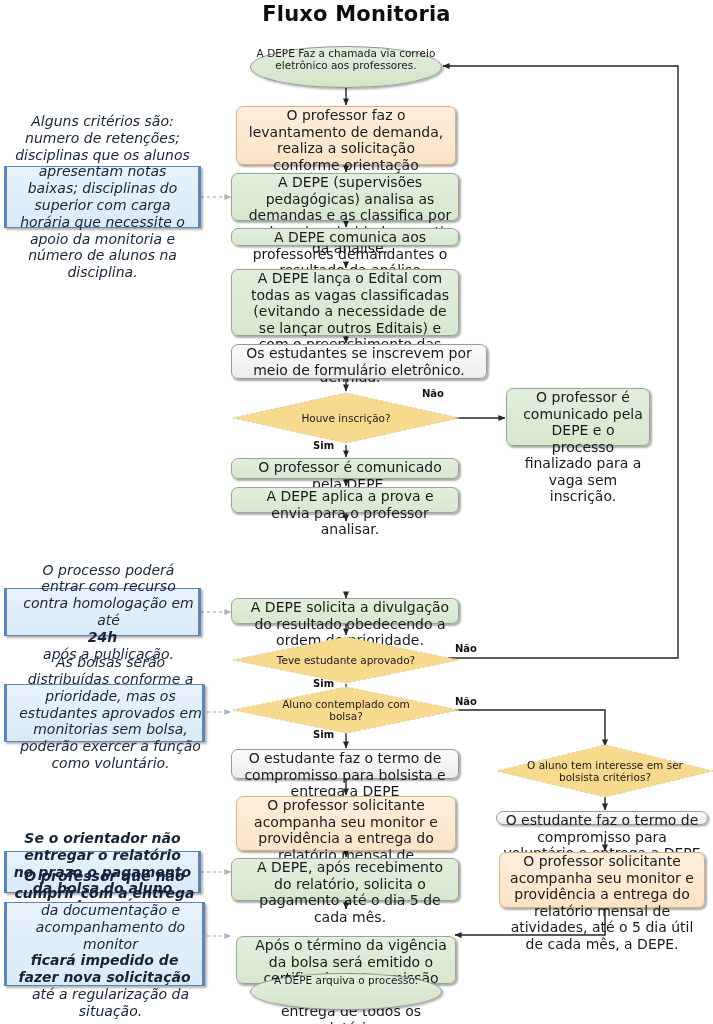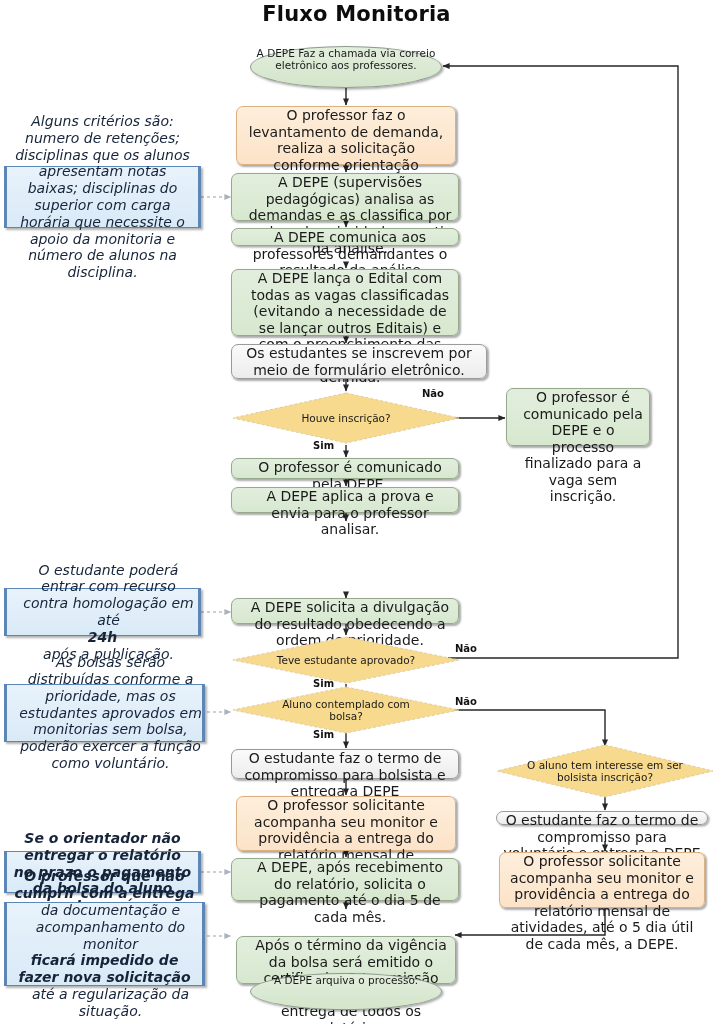--- a/index.html
+++ b/index.html
@@ -279,38 +279,38 @@
 
   <div class="node terminal" style="left:250px; top:973px; width:192px; height:37px;">
     <span>A DEPE arquiva o processo.</span>
   </div>
 
   <div class="decision-wrap" style="left:496px; top:744px; width:218px; height:54px;">
     <svg width="218" height="54" viewBox="0 0 218 54">
       <polygon points="109,1 217,27 109,53 1,27" fill="#f8da8f" stroke="#e0cda0" stroke-width="1" stroke-dasharray="3,2"></polygon>
     </svg>
     <div class="dlabel">
-        <span>O aluno tem interesse em ser bolsista inscrição?</span>
+        <span>O aluno tem interesse em ser bolsista critérios?</span>
       </div>
   </div>
 
   <div class="node proc white" style="left:496px; top:811px; width:212px; height:14px;">
     <span>O estudante faz o termo de compromisso para voluntário e entrega a DEPE</span>
   </div>
 
   <div class="node proc orange" style="left:499px; top:852px; width:206px; height:56px;">
     <span>O professor solicitante acompanha seu monitor e providência a entrega do relatório mensal de atividades, até o 5 dia útil de cada mês, a DEPE.</span>
   </div>
 
   <div class="note" style="left:4px; top:166px; width:197px; height:62px;">
     <span>Alguns critérios são: numero de retenções; disciplinas que os alunos apresentam notas baixas; disciplinas do superior com carga horária que necessite o apoio da monitoria e número de alunos na disciplina.</span>
   </div>
 
   <div class="note" style="left:4px; top:588px; width:197px; height:48px;">
-    <span><span>O estudante poderá entrar com recurso contra homologação em até </span><b>24h</b><span> após a publicação.</span></span>
+    <span><span>O processo poderá entrar com recurso contra homologação em até </span><b>24h</b><span> após a publicação.</span></span>
   </div>
 
   <div class="note" style="left:4px; top:684px; width:201px; height:58px;">
     <span><span> As bolsas serão distribuídas conforme a prioridade, mas os estudantes aprovados em monitorias sem bolsa, poderão exercer a função como voluntário.</span></span>
   </div>
 
   <div class="note" style="left:4px; top:851px; width:197px; height:42px;">
     <span><b>Se o orientador não entregar o relatório no prazo o pagamento da bolsa do aluno atrasará.</b></span>
   </div>
 

